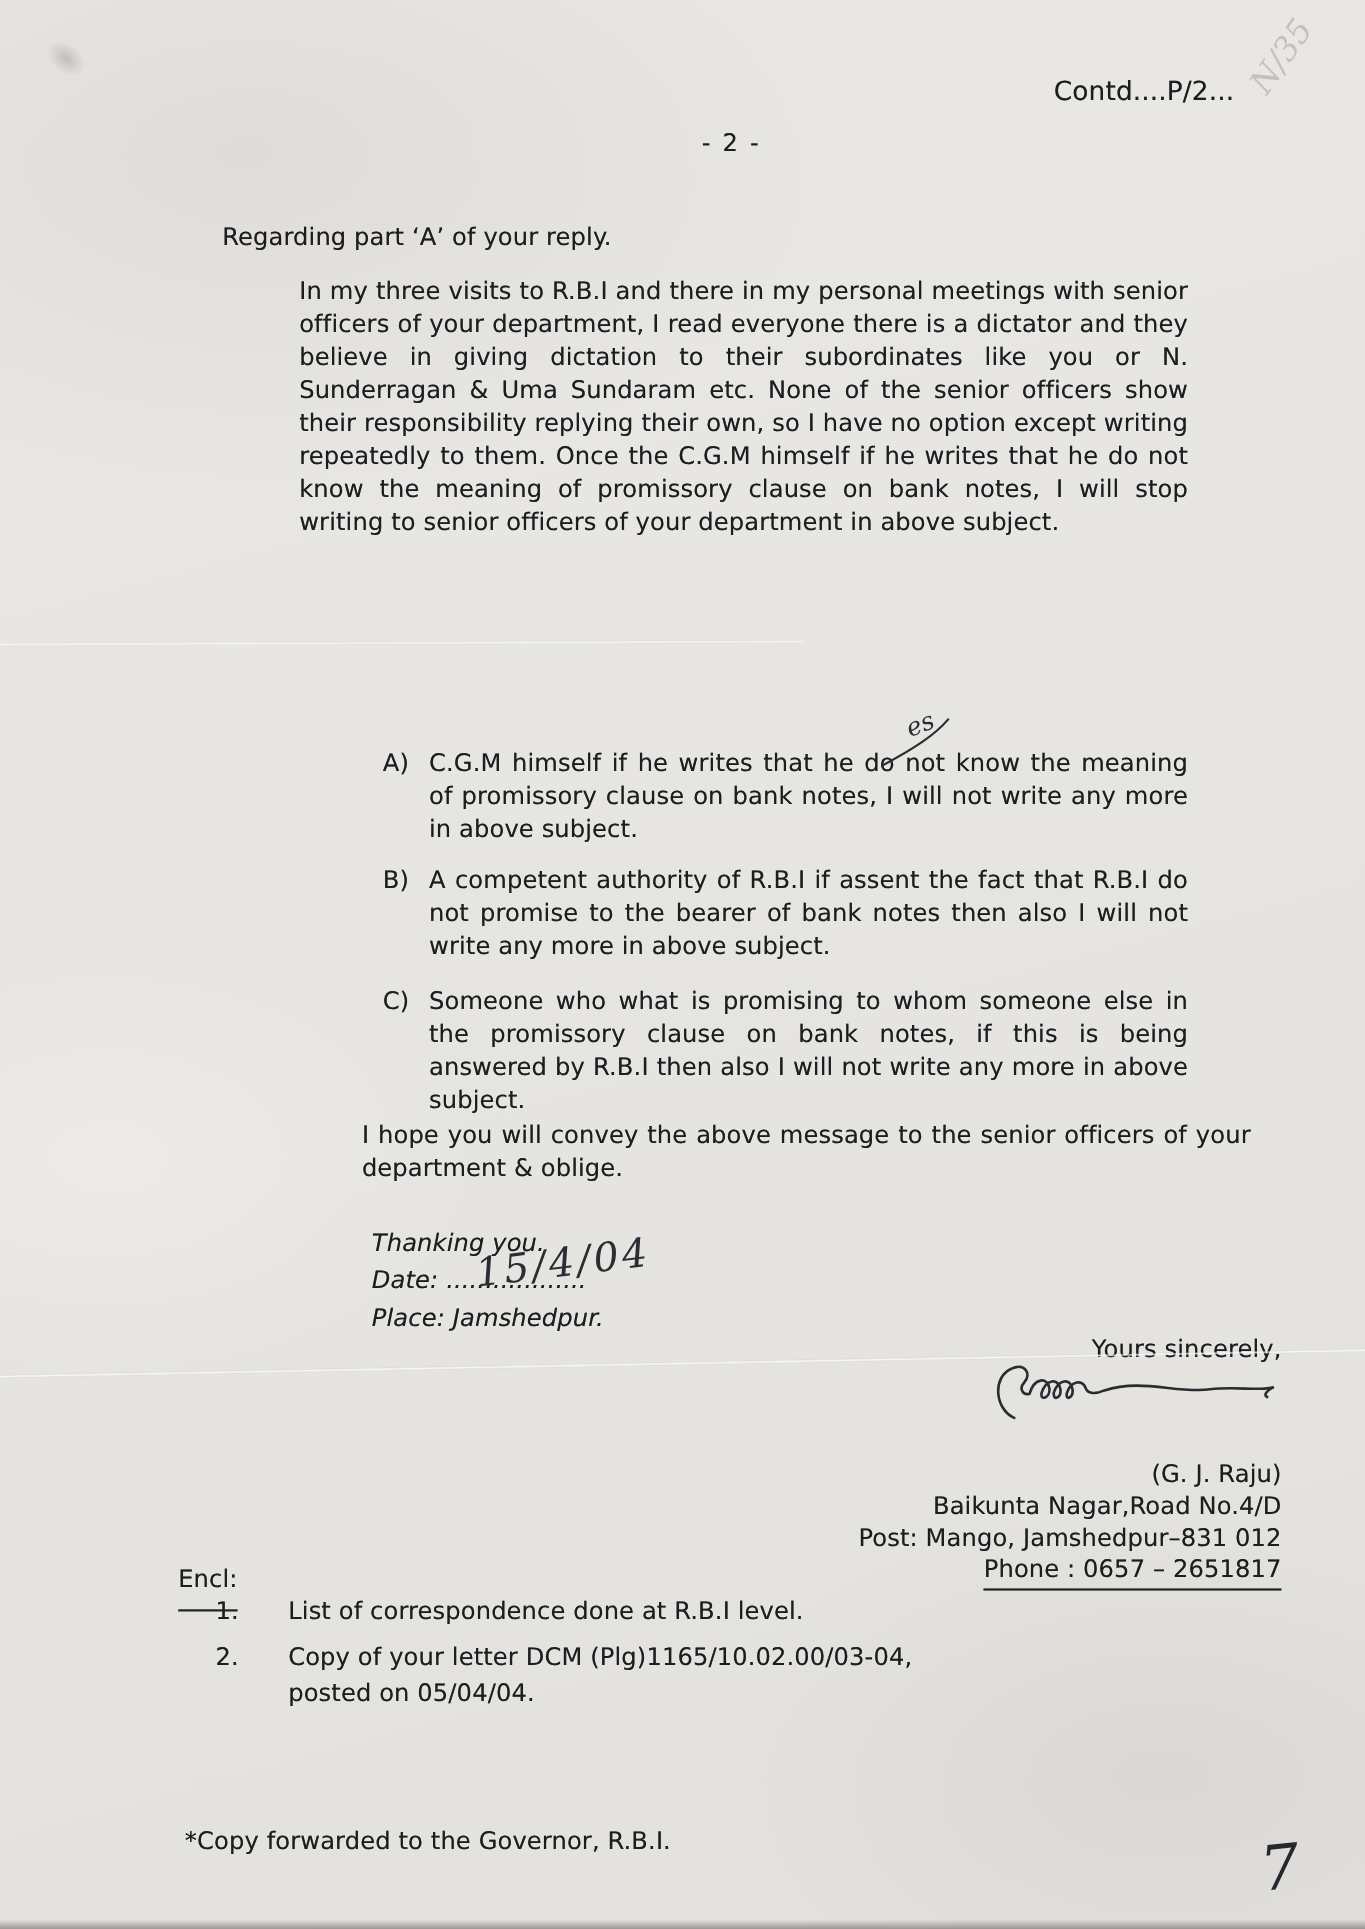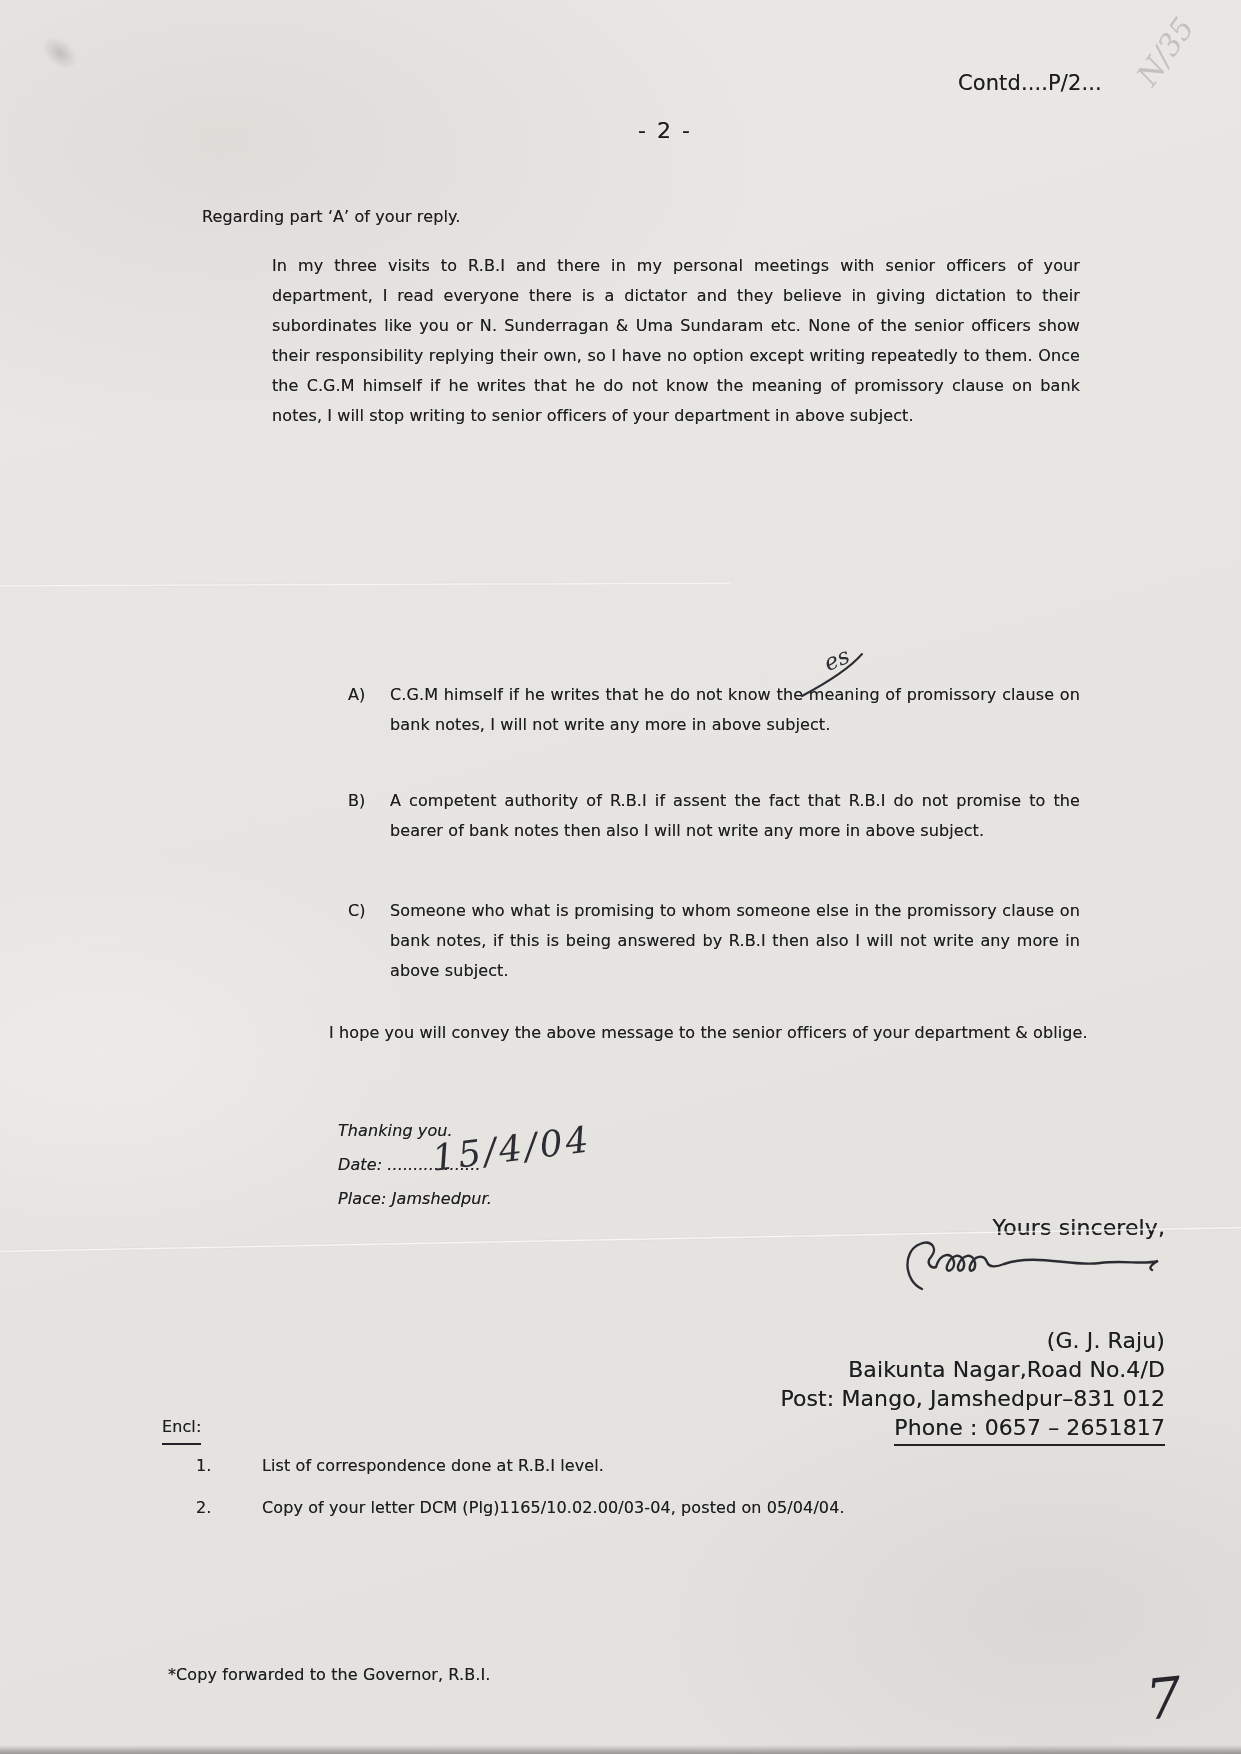--- a/index.html
+++ b/index.html
@@ -16,24 +16,24 @@
     font-family:"DejaVu Sans", sans-serif;
     color:#1d1d20;
   }
   .edge-bottom{position:absolute;left:0;bottom:0;width:100%;height:9px;
     background:linear-gradient(to bottom, rgba(0,0,0,0), rgba(60,58,55,0.45));}
   .crease{position:absolute;height:3px;pointer-events:none;
     background:linear-gradient(to bottom, rgba(0,0,0,0.05), rgba(255,255,255,0.85), rgba(0,0,0,0.04));}
   .crease-1{top:583px;left:0;width:730px;transform:rotate(-0.2deg);opacity:.8;}
   .crease-2{top:1238px;left:0;width:1241px;transform:rotate(-1.1deg);opacity:.9;}
   .abs{position:absolute;}
-  .typed{font-size:16px;line-height:30px;letter-spacing:0.1px;
+  .typed{font-size:22px;line-height:30px;letter-spacing:0.1px;
     text-shadow:0 0 0.5px rgba(20,20,22,0.55);}
   .just{text-align:justify;}
-  .contd{top:68px;left:958px;font-size:21px;}
+  .contd{top:68px;left:958px;font-size:24px;}
   .corner-mark{top:34px;left:1128px;font-family:"DejaVu Serif",serif;font-style:italic;
     font-size:30px;color:rgba(110,108,112,0.30);transform:rotate(-55deg);}
   .pagenum{top:116px;left:638px;font-size:22px;letter-spacing:2px;}
   .opening{top:202px;left:202px;}
   .para1{top:251px;left:272px;width:808px;}
   .para2{top:558px;left:272px;width:808px;}
   .point{left:348px;width:732px;display:flex;}
   .point .plabel{flex:0 0 42px;}
   .point .ptext{flex:1;text-align:justify;}
   .point-a{top:680px;}
@@ -46,21 +46,21 @@
   .date-hand{top:1128px;left:432px;font-size:36px;letter-spacing:3px;
     transform:rotate(-7deg);}
   .insert-note{top:646px;left:798px;width:70px;height:46px;}
   .insert-note .es{position:absolute;top:0;left:26px;font-size:23px;transform:rotate(-22deg);}
   .insert-note svg{position:absolute;left:0;top:6px;}
   .signblock{top:1213px;right:76px;text-align:right;line-height:29px;font-size:22px;}
   .signblock .sincerely{margin-bottom:84px;}
   .signature-svg{top:1237px;left:900px;width:268px;height:62px;}
   .phone-line{display:inline-block;border-bottom:2.5px solid #222226;padding-bottom:2px;}
   .encl-label{top:1412px;left:162px;}
-  .encl-label span{display:inline-block;border-bottom:2.5px solid #222226;padding-bottom:1px;}
+  .encl-label span{display:inline-block;border-bottom:2.5px solid #222226;padding-bottom:11px;margin-top:10px;}
   .encl-item{left:196px;display:flex;line-height:32px;}
   .encl-item .num{flex:0 0 34px;}
   .encl-item .etext{flex:1;margin-left:32px;}
   .encl-1{top:1450px;width:740px;}
   .encl-2{top:1492px;width:700px;}
   .footnote{top:1660px;left:168px;}
   .page-mark{top:1666px;left:1146px;font-size:56px;transform:rotate(-6deg);
     color:#26262c;}
   .smudge{top:40px;left:40px;width:40px;height:26px;border-radius:50%;
     background:radial-gradient(ellipse, rgba(90,90,95,0.25), rgba(0,0,0,0) 70%);

